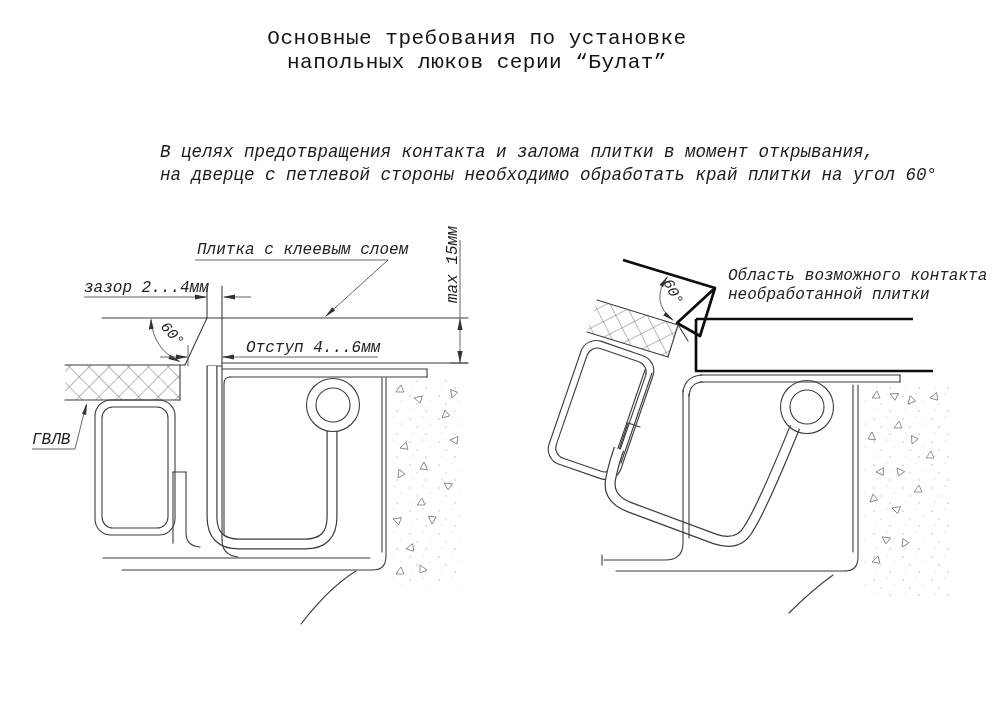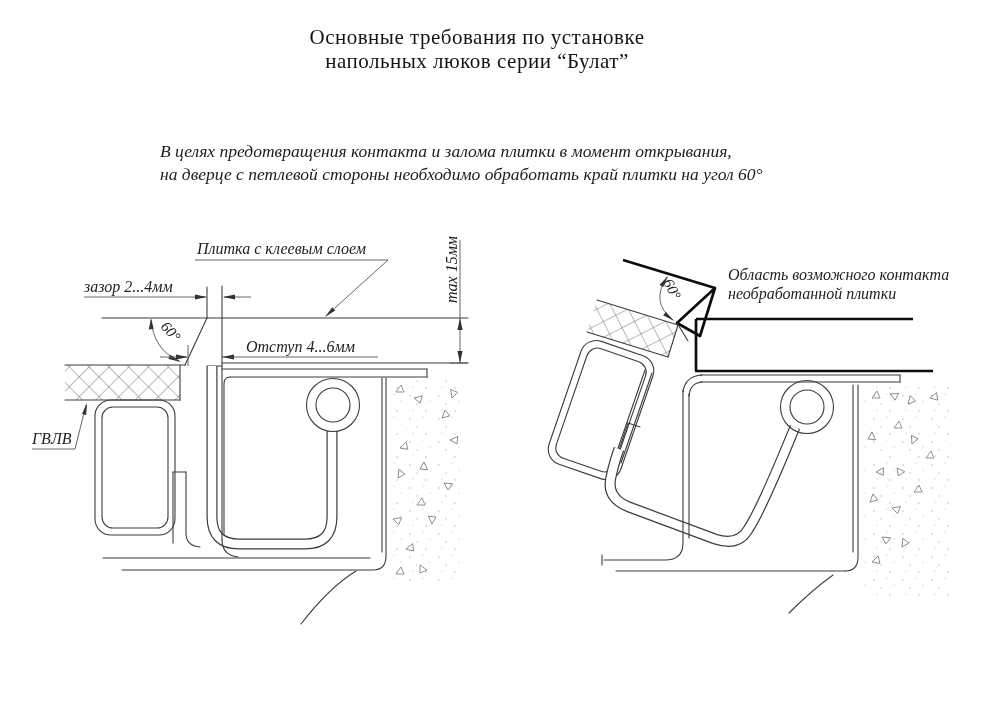--- a/index.html
+++ b/index.html
@@ -1,17 +1,17 @@
 <!DOCTYPE html>
 <html><head>
 <meta charset="utf-8">
 <style>
   html,body{margin:0;padding:0;background:#fff;}
   #page{position:relative;width:1000px;height:707px;background:#fff;overflow:hidden;
-        font-family:Liberation Serif, serif;}
+        font-family:Liberation Mono, monospace;}
   svg{position:absolute;left:0;top:0;}
   .ln{stroke:#3c3c3c;stroke-width:1.1;fill:none;stroke-linecap:round;}
   .bd{stroke:#0d0d0d;stroke-width:2.7;fill:none;stroke-linejoin:round;}
   .dim{stroke:#555;stroke-width:0.9;fill:none;}
   .arr{fill:#333;stroke:none;}
   .tube-o{stroke:#3c3c3c;stroke-width:11;fill:none;stroke-linecap:butt;}
   .tube-i{stroke:#ffffff;stroke-width:8.6;fill:none;stroke-linecap:butt;}
   .tri{fill:none;stroke:#7a7a7a;stroke-width:0.8;}
   .ttl{font-size:21px;fill:#141414;letter-spacing:0.5px;}
   .note{font-style:italic;font-size:17.5px;fill:#1c1c1c;}

